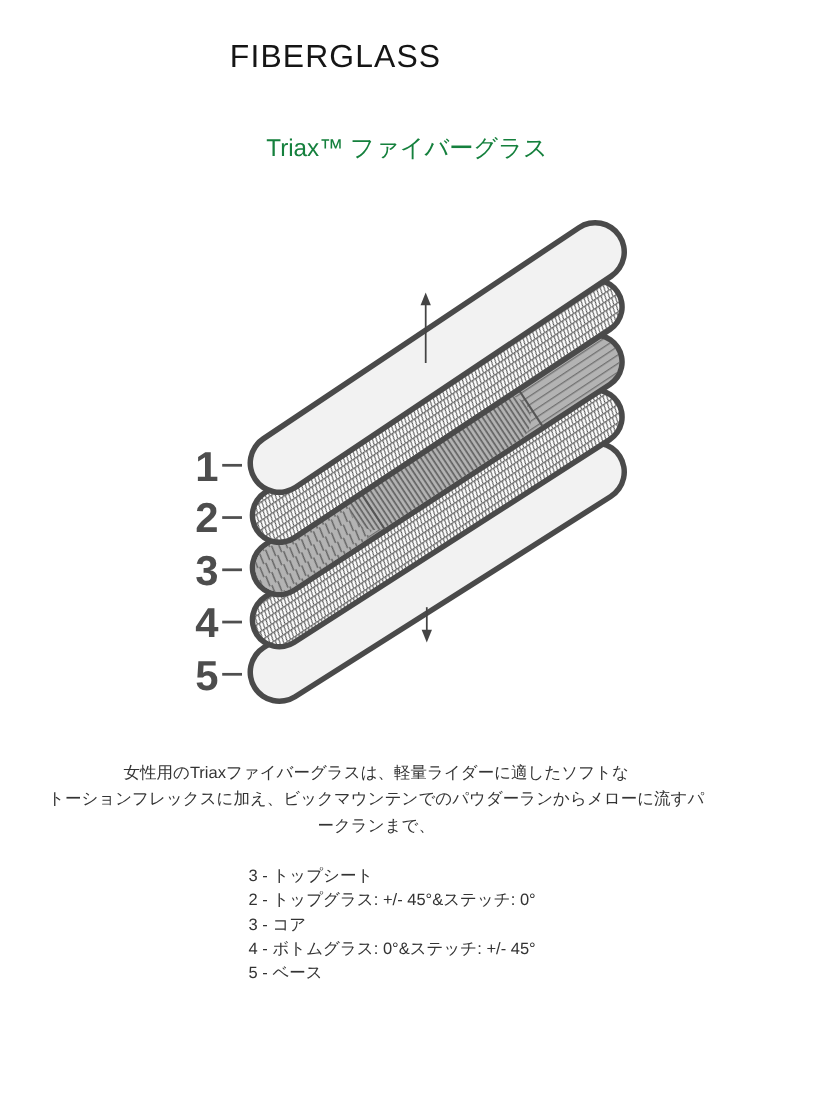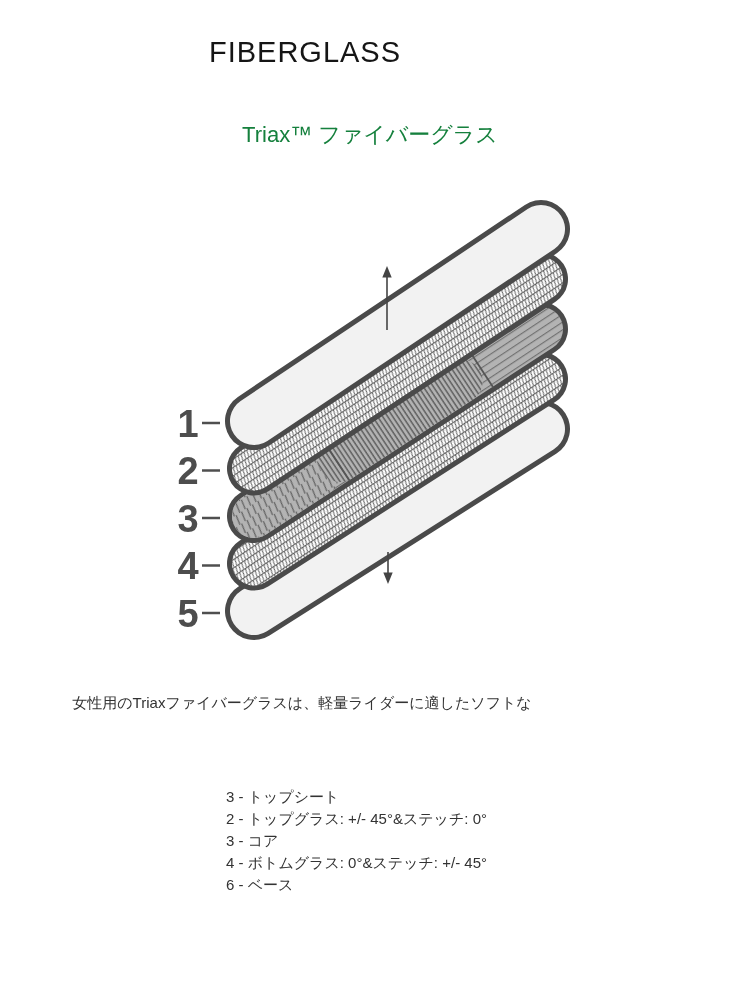--- a/index.html
+++ b/index.html
@@ -11,21 +11,21 @@
     position:absolute;top:38px;left:0;width:610px;text-align:center;
     font-size:29px;font-weight:500;letter-spacing:1px;color:#151515;line-height:29px;
   }
   .subtitle{
     position:absolute;top:122px;left:0;width:740px;text-align:center;
     font-size:22px;font-weight:400;color:#15803d;line-height:26px;
   }
   .diagram{position:absolute;top:0;left:0;}
   .desc{
     position:absolute;top:691px;left:0;width:604px;text-align:center;
-    font-size:15px;line-height:24px;color:#333;
+    font-size:15px;line-height:24px;color:#333;padding-left:40px;
   }
   .legend{
     position:absolute;top:786px;left:226px;
     font-size:15px;line-height:22px;color:#333;text-align:left;
   }
   .num-label{
     font-family:"Liberation Sans","DejaVu Sans",sans-serif;
     font-size:38px;font-weight:bold;fill:#4d4d4d;
   }
 </style>
@@ -101,21 +101,22 @@
     <text class="num-label" x="188" y="437" text-anchor="middle">1</text>
     <text class="num-label" x="188" y="484" text-anchor="middle">2</text>
     <text class="num-label" x="188" y="532" text-anchor="middle">3</text>
     <text class="num-label" x="188" y="579" text-anchor="middle">4</text>
     <text class="num-label" x="188" y="627" text-anchor="middle">5</text>
   </g>
 </svg>
 
 <div class="desc">
   <div>女性用のTriaxファイバーグラスは、軽量ライダーに適したソフトな</div>
+  <div>トーションフレックスに加え、ビックマウンテンでのパウダーランからメローに流すパークランまで、</div>
 </div>
 
 <div class="legend">
   <div>3 - トップシート</div>
   <div>2 - トップグラス: +/- 45°&amp;ステッチ: 0°</div>
   <div>3 - コア</div>
   <div>4 - ボトムグラス: 0°&amp;ステッチ: +/- 45°</div>
-  <div>6 - ベース</div>
+  <div>5 - ベース</div>
 </div>
 
 </body></html>

